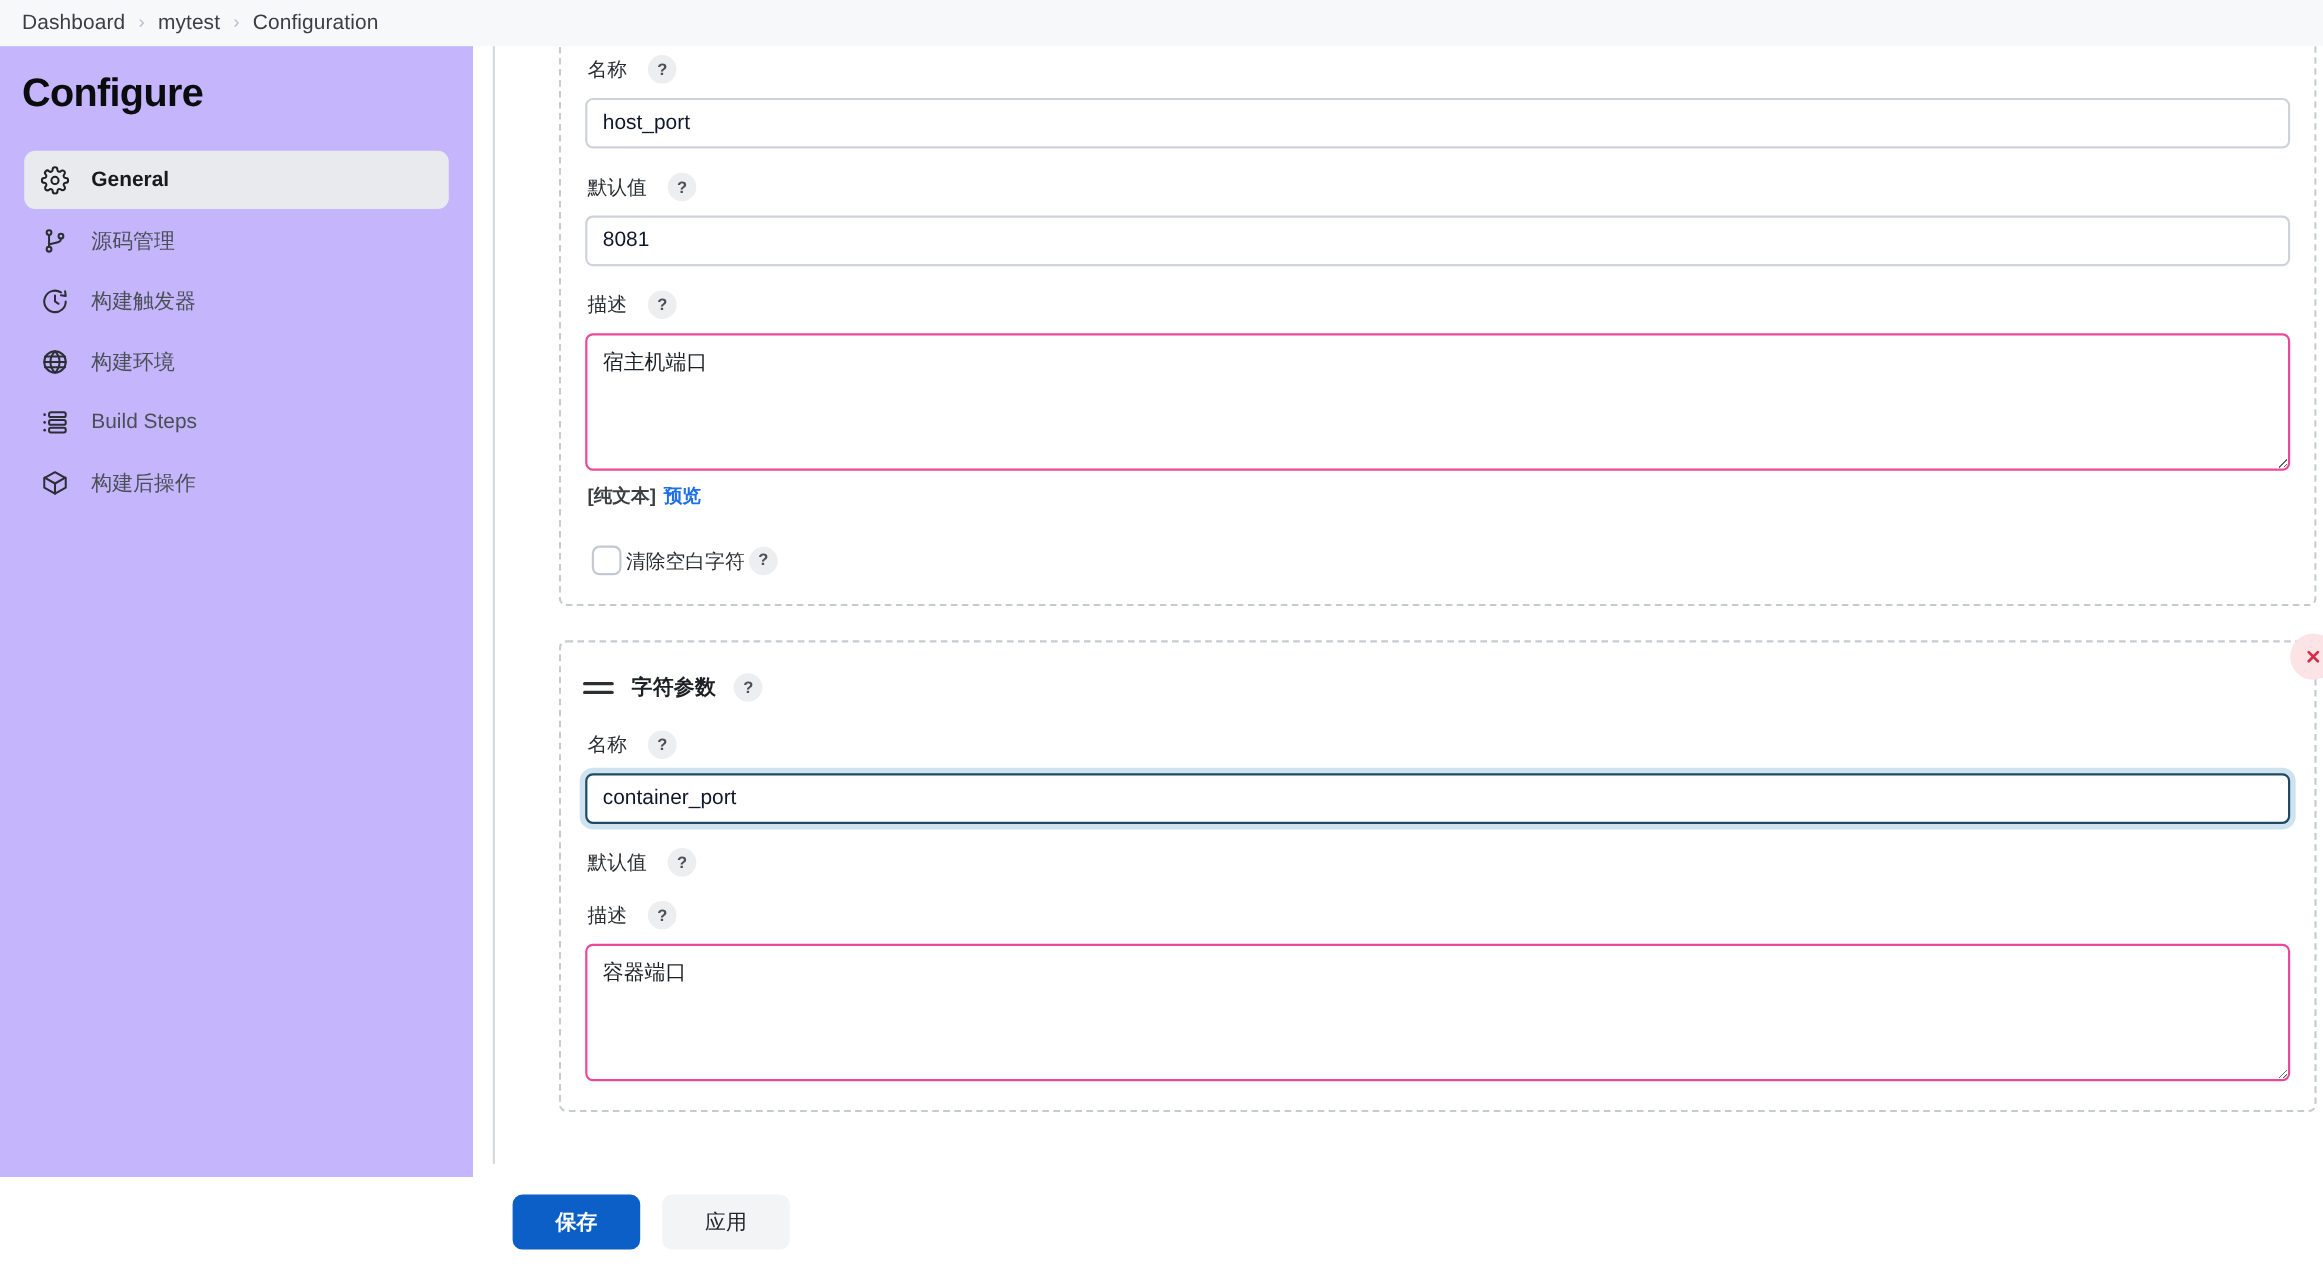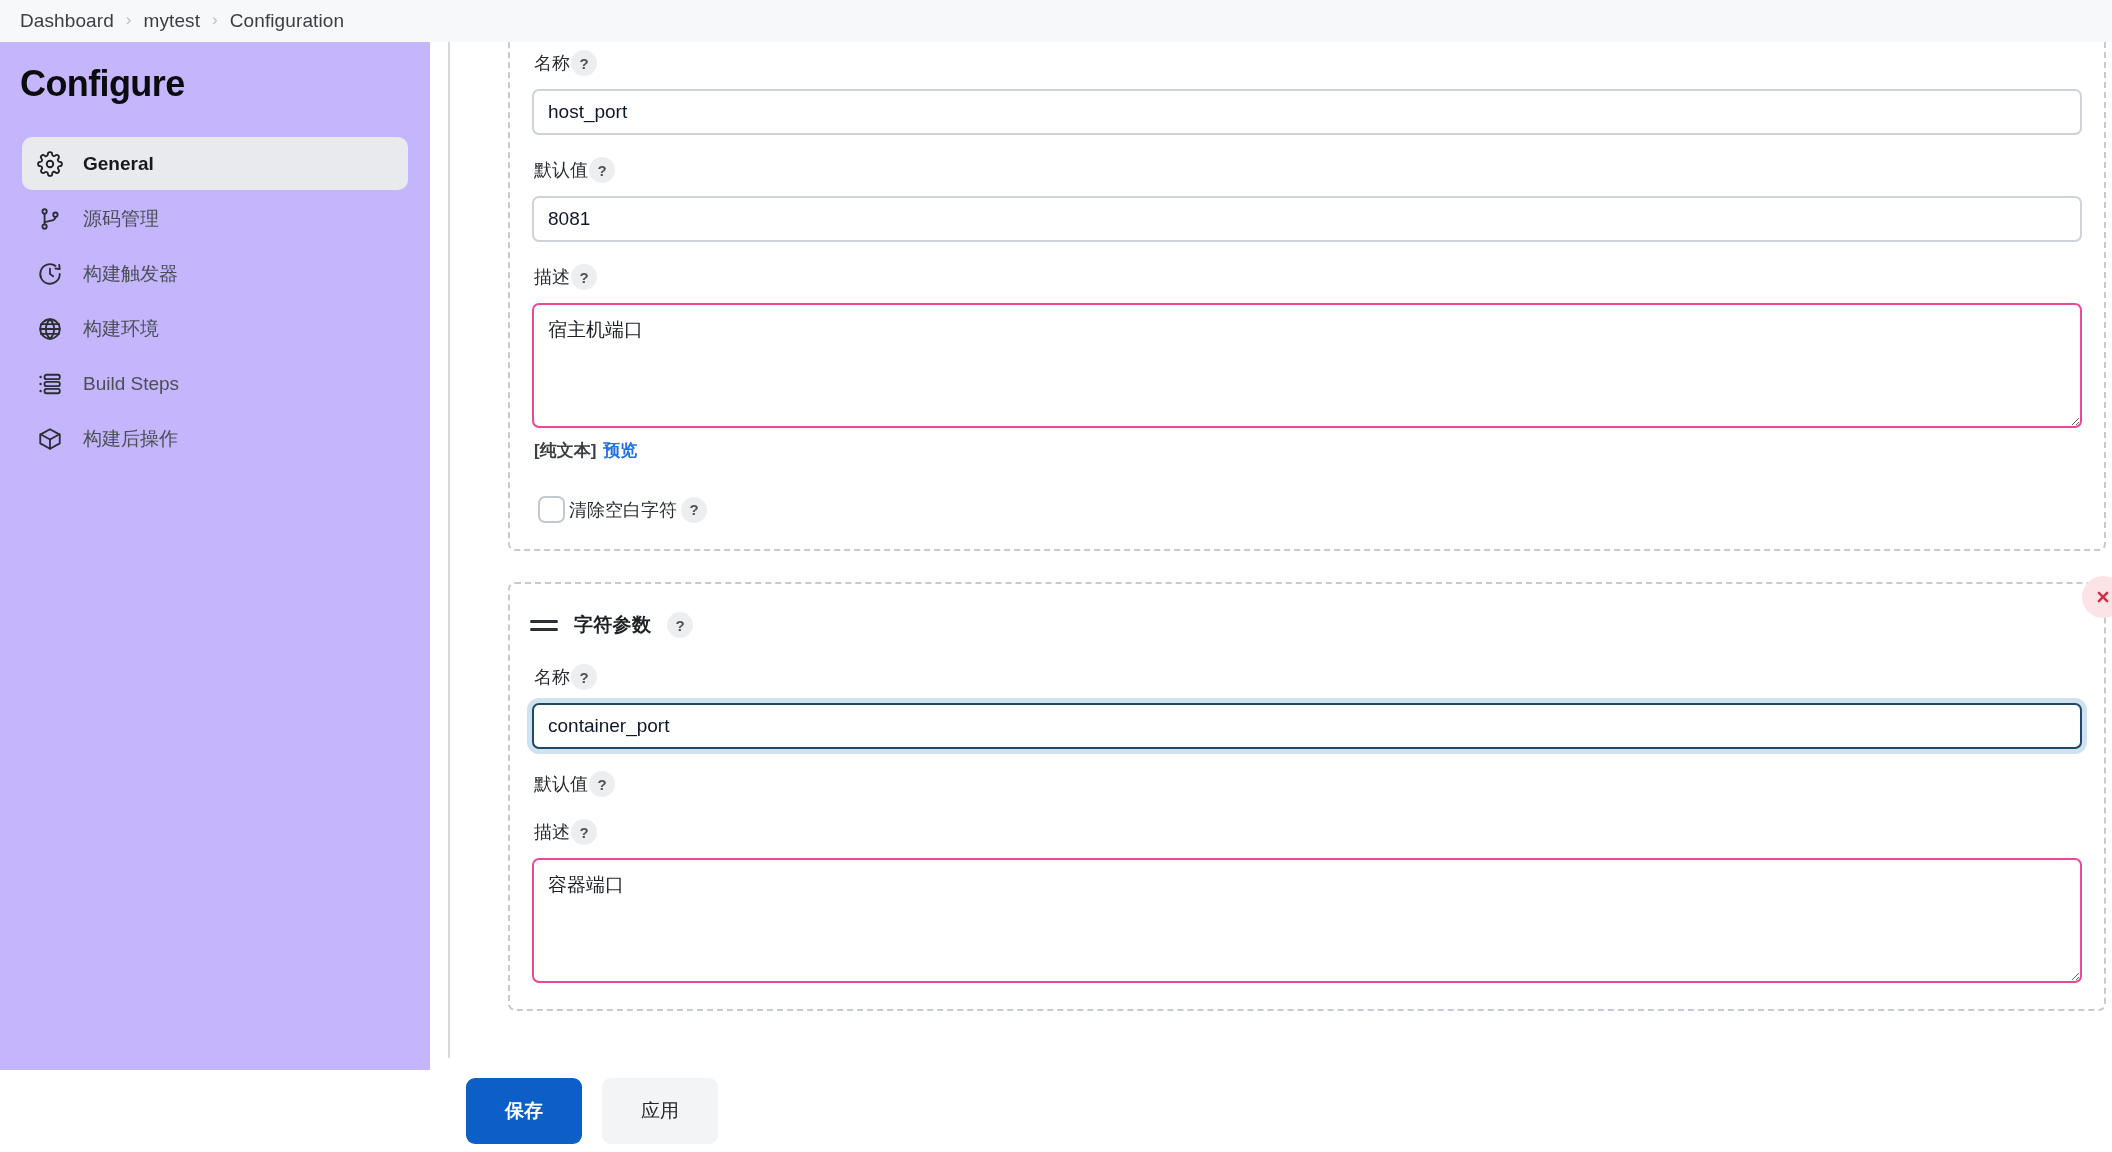--- a/index.html
+++ b/index.html
@@ -81,21 +81,21 @@
     border-radius: 50%; background: #eceef0; color: #4c5158;
     font-size: 15px; font-weight: 700;
     display: inline-flex; align-items: center; justify-content: center;
     cursor: pointer; user-select: none;
   }
 
   .panel-body { padding: 0 22px 0 22px; }
 
   .field { margin-top: 22px; }
   .field-label {
-    display: flex; align-items: center; gap: 1px;
+    display: flex; align-items: center; gap: 19px;
     font-size: 18px; color: #2a2e33; margin-bottom: 13px; padding-left: 2px;
   }
 
   .txt-input {
     display: block; width: 100%; height: 46px;
     border: 2px solid #ced3d9; border-radius: 7px;
     background: #fff; font-size: 19px; color: #0f172a;
     padding: 0 14px; font-family: inherit; outline: none;
   }
   .txt-input::placeholder { color: #9aa0a6; }
@@ -132,21 +132,21 @@
   .round-btn svg { width: 20px; height: 20px; display: block; }
 
   
   .footer {
     position: absolute; left: 0; bottom: 0; width: 2112px; height: 82px;
     background: #ffffff; z-index: 50;
     display: flex; align-items: center;
   }
   .footer-btns { display: flex; align-items: center; gap: 20px; margin-left: 466px; }
   .btn {
-    height: 66px; min-width: 116px; padding: 0 26px;
+    height: 50px; min-width: 116px; padding: 0 26px;
     border: none; border-radius: 9px; cursor: pointer;
     font-size: 19px; font-family: inherit; font-weight: 600;
     display: inline-flex; align-items: center; justify-content: center;
   }
   .btn-primary { background: #0b5fc7; color: #fff; }
   .btn-secondary { background: #f2f4f6; color: #23262a; font-weight: 500; }
 
   .watermark {
     position: absolute; right: 26px; bottom: 16px;
     font-size: 21px; color: #b9bdc2; letter-spacing: .4px; user-select: none;

